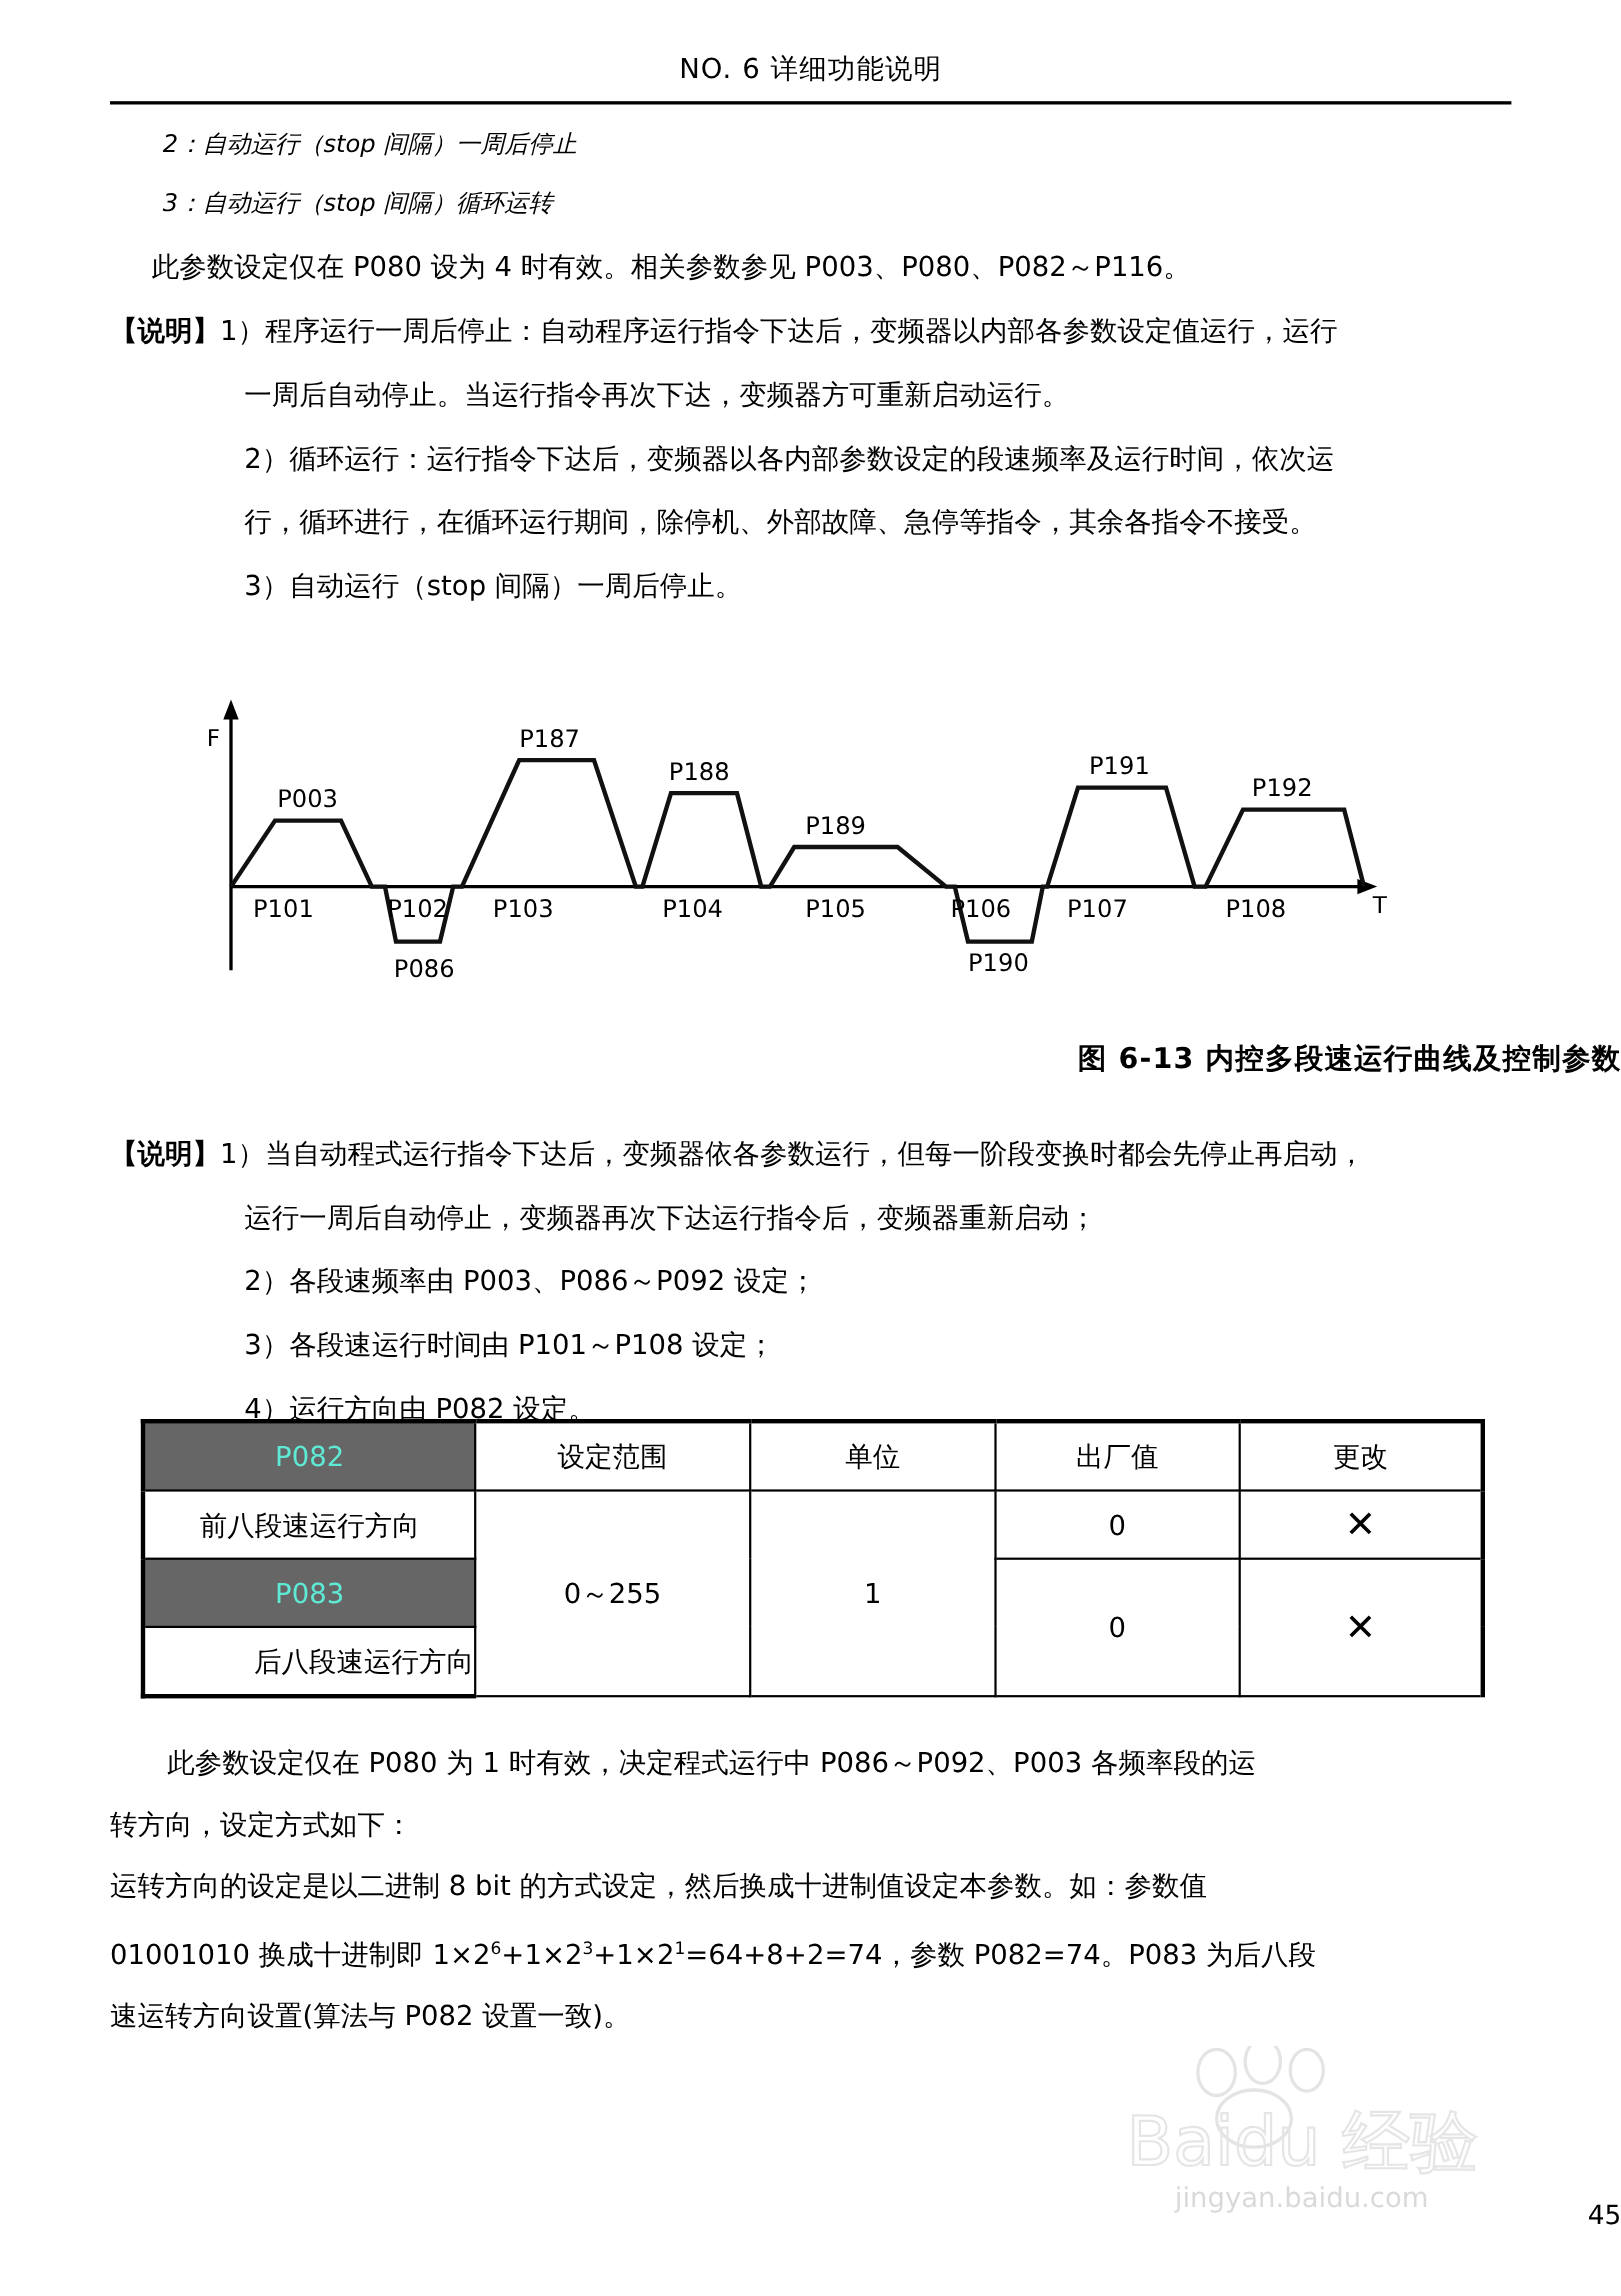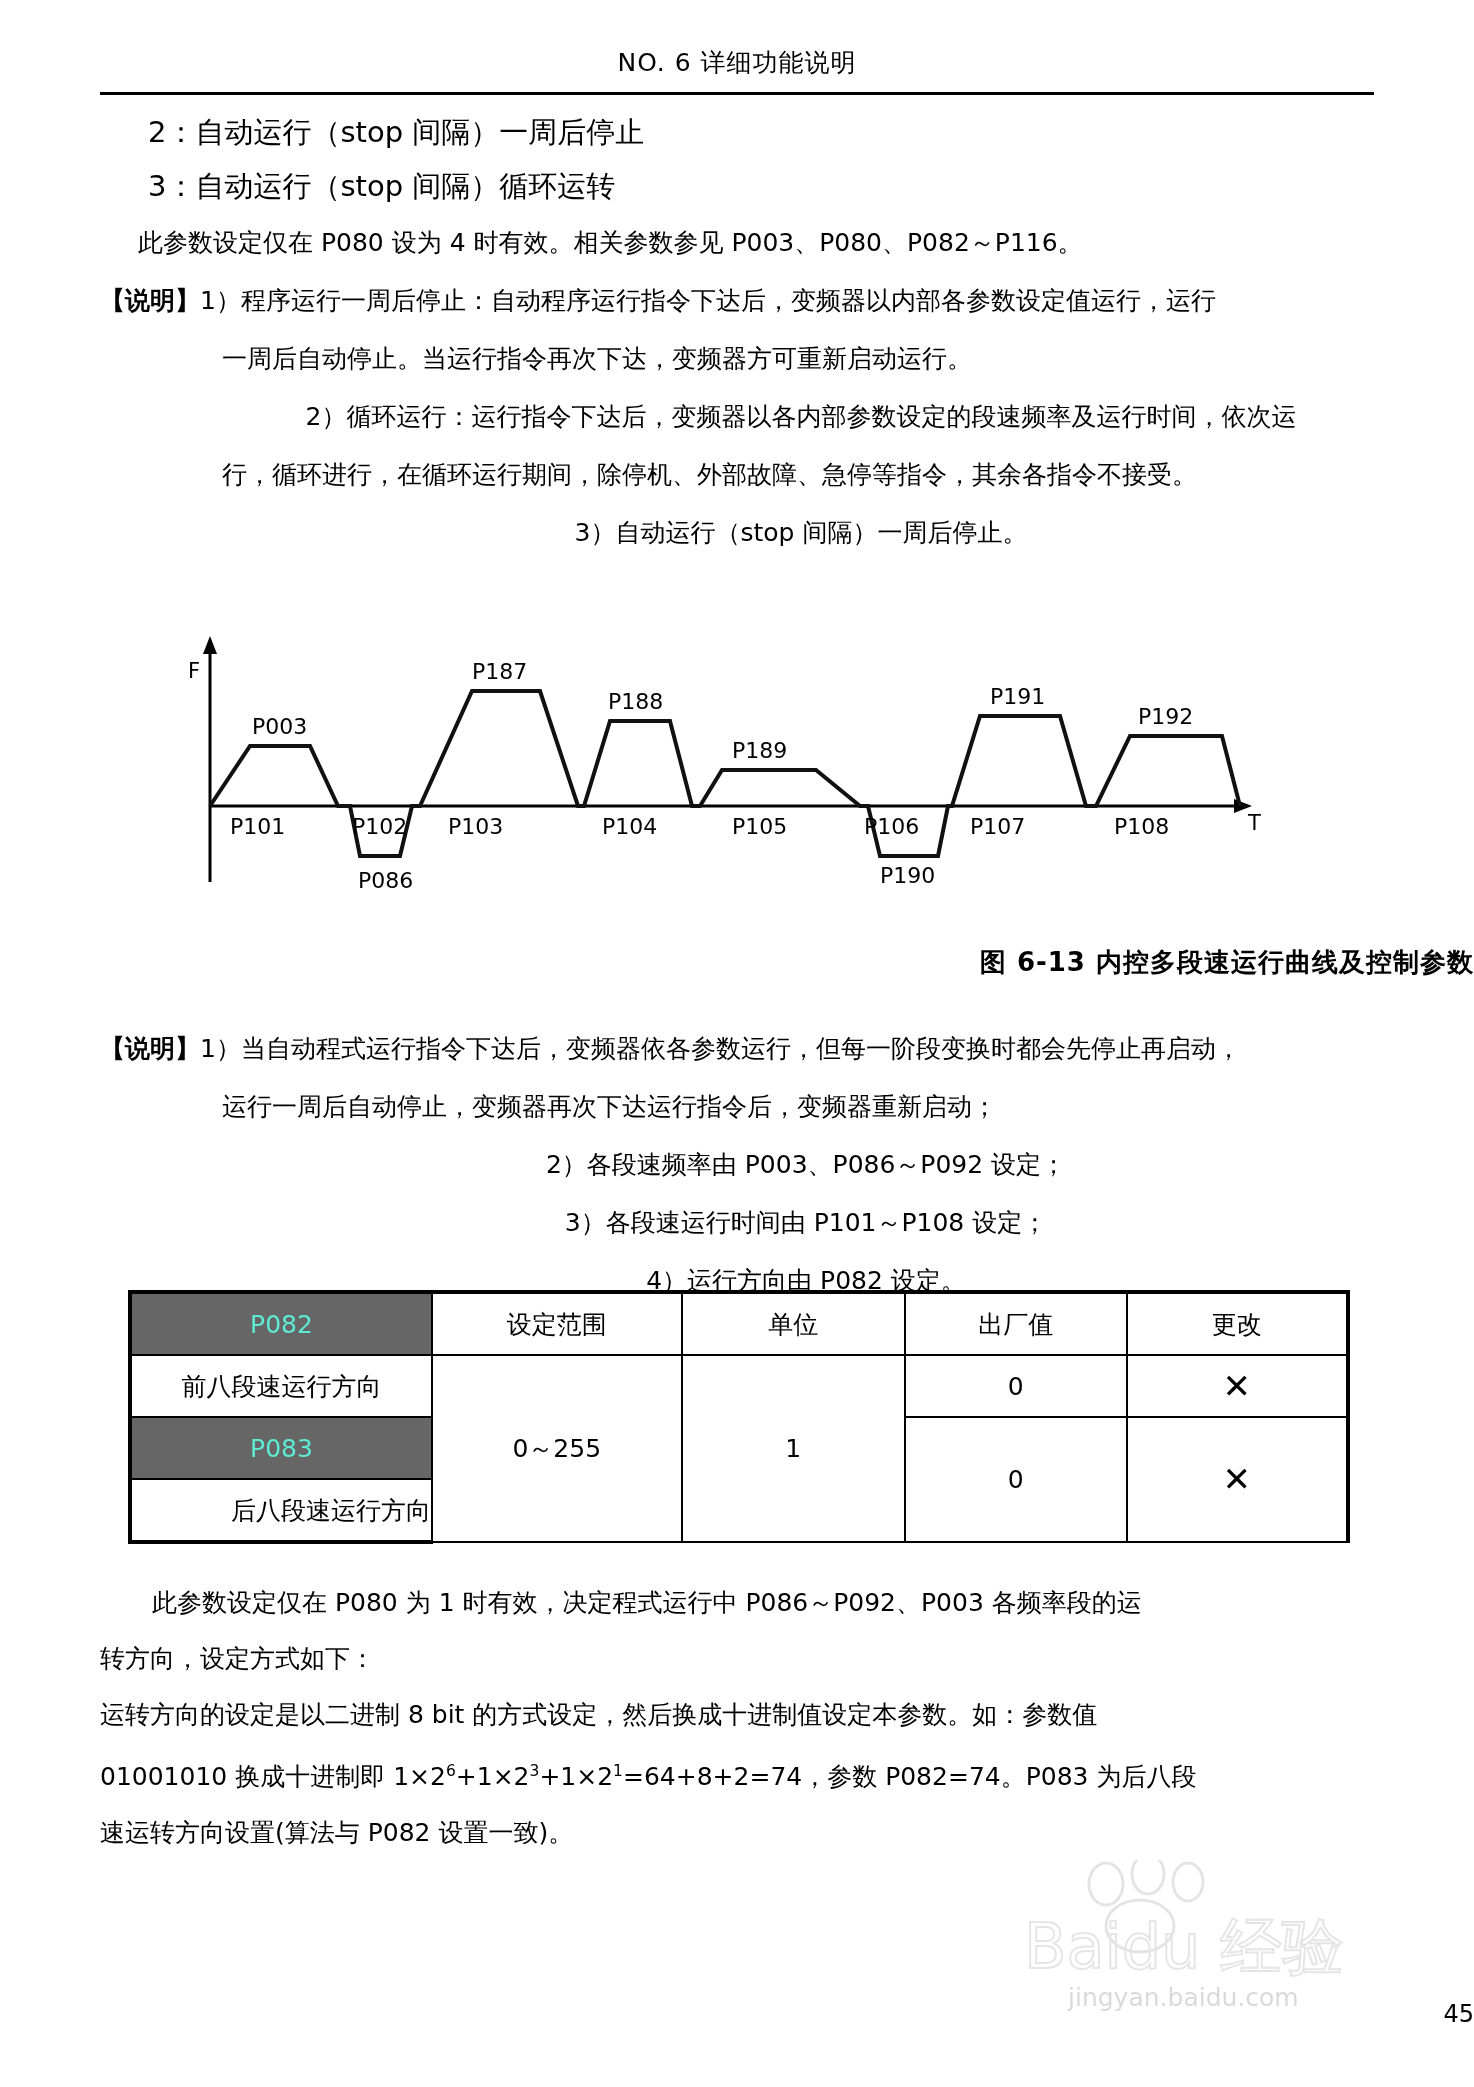--- a/index.html
+++ b/index.html
@@ -40,23 +40,24 @@
   }
 
   
   .body-area {
     position: absolute;
     left: 100px;
     top: 110px;
     width: 1280px;
   }
   .line {
-    font-size: 29px;
+    font-size: 22px;
     line-height: 44px;
     white-space: nowrap;
+    font-style: italic;
   }
   .indent-1 { padding-left: 48px; }
   .para {
     font-size: 25px;
     line-height: 46px;
   }
   .note-block {
     font-size: 25px;
     line-height: 58px;
   }
@@ -66,21 +67,20 @@
   .note-item {
     display: block;
   }
   .note-cont {
     display: block;
     padding-left: 122px;
   }
   .note-sub {
     display: block;
     padding-left: 122px;
-    text-align: center;
   }
 
   
   .figure-wrap {
     position: absolute;
     left: 180px;
     top: 630px;
     width: 1120px;
     height: 290px;
   }

